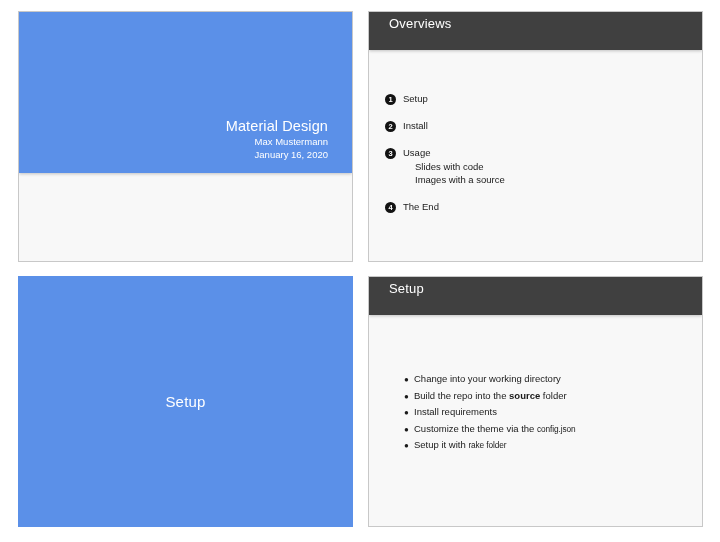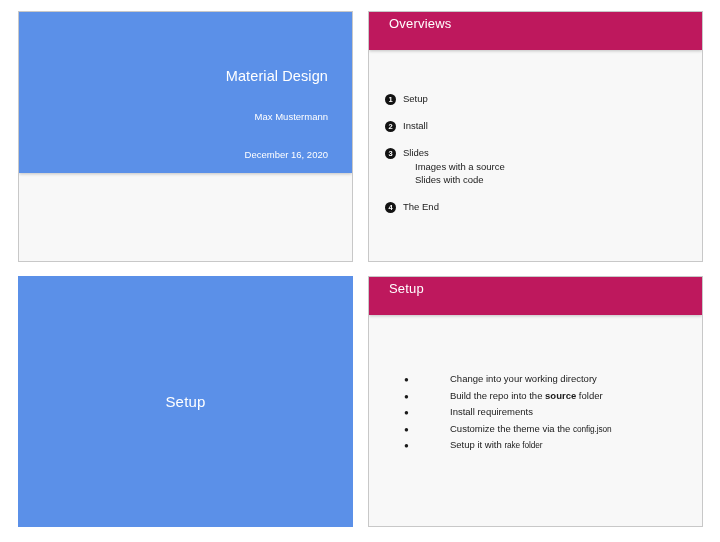--- a/index.html
+++ b/index.html
@@ -50,21 +50,20 @@
     height: 161px;
     background: #5b90e8;
     box-sizing: border-box;
     padding: 0 24px;
     display: flex;
     flex-direction: column;
     align-items: flex-end;
     justify-content: flex-end;
     padding-bottom: 12px;
     box-shadow: 0 1px 3px rgba(0,0,0,0.22);
-    gap: 25px;
   }
   .title-main {
     color: #ffffff;
     font-size: 14.5px;
     line-height: 18px;
     font-weight: 400;
     letter-spacing: .1px;
     text-align: right;
   }
   .title-author,
@@ -77,21 +76,21 @@
   }
   .title-footer {
     height: 88px;
     background: #f8f8f8;
   }
 
   
   .slide-header {
     position: relative;
     height: 38px;
-    background: #be185d;
+    background: #404040;
     box-sizing: border-box;
     padding: 0 0 16px 20px;
     display: flex;
     align-items: center;
     box-shadow: 0 1px 3px rgba(0,0,0,0.22);
     z-index: 2;
   }
   .slide-header-title {
     color: #ffffff;
     font-size: 13px;
@@ -181,41 +180,40 @@
   }
   .bullet-dot {
     flex: 0 0 auto;
     width: 10px;
     color: #1a1a1a;
     font-size: 8px;
     line-height: 15.5px;
   }
   .bullet-text {
     white-space: pre;
-    margin-left: 36px;
   }
   .bold {
     font-weight: 700;
   }
   .mono {
     font-family: Liberation Sans, sans-serif;
     font-size: 8.3px;
     letter-spacing: -.1px;
   }
 </style>
 </head>
 <body>
 
 <div class="deck">
 
   <div class="slide title-slide pos-tl">
     <div class="title-band">
       <div class="title-main">Material Design</div>
       <div class="title-author">Max Mustermann</div>
-      <div class="title-date">December 16, 2020</div>
+      <div class="title-date">January 16, 2020</div>
     </div>
     <div class="title-footer"></div>
   </div>
 
   <div class="slide pos-tr">
     <div class="slide-header">
       <span class="slide-header-title">Overviews</span>
     </div>
     <div class="slide-body">
       <ul class="overview-list">
@@ -230,25 +228,25 @@
         <li class="ov-item">
           <div class="ov-row">
             <span class="ov-marker">2</span>
             <span class="ov-label">Install</span>
           </div>
         </li>
 
         <li class="ov-item">
           <div class="ov-row">
             <span class="ov-marker">3</span>
-            <span class="ov-label">Slides</span>
+            <span class="ov-label">Usage</span>
           </div>
           <ul class="ov-sublist">
+            <li class="ov-subitem">Slides with code</li>
             <li class="ov-subitem">Images with a source</li>
-            <li class="ov-subitem">Slides with code</li>
           </ul>
         </li>
 
         <li class="ov-item">
           <div class="ov-row">
             <span class="ov-marker">4</span>
             <span class="ov-label">The End</span>
           </div>
         </li>
 

